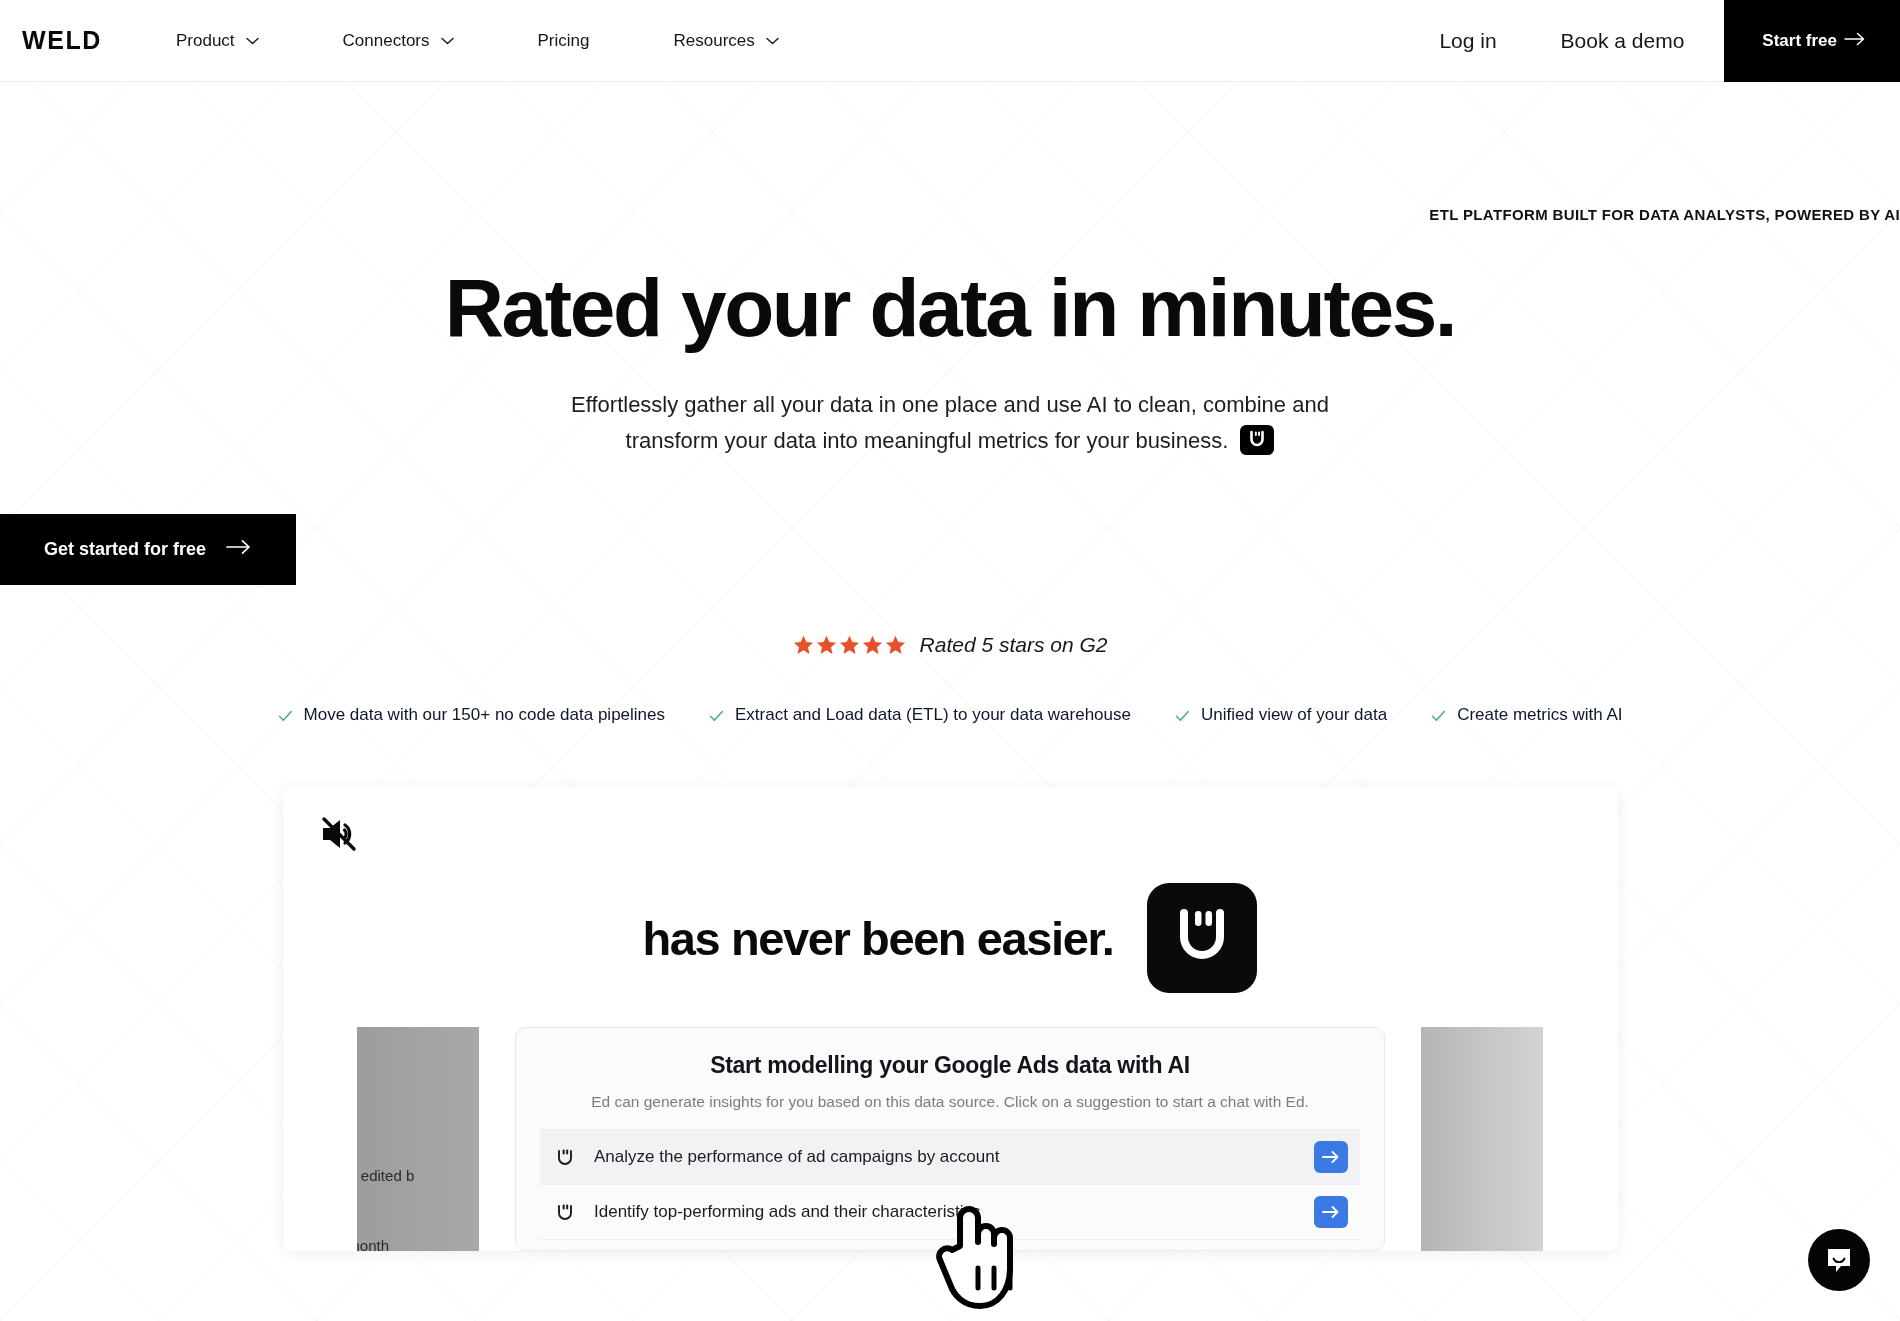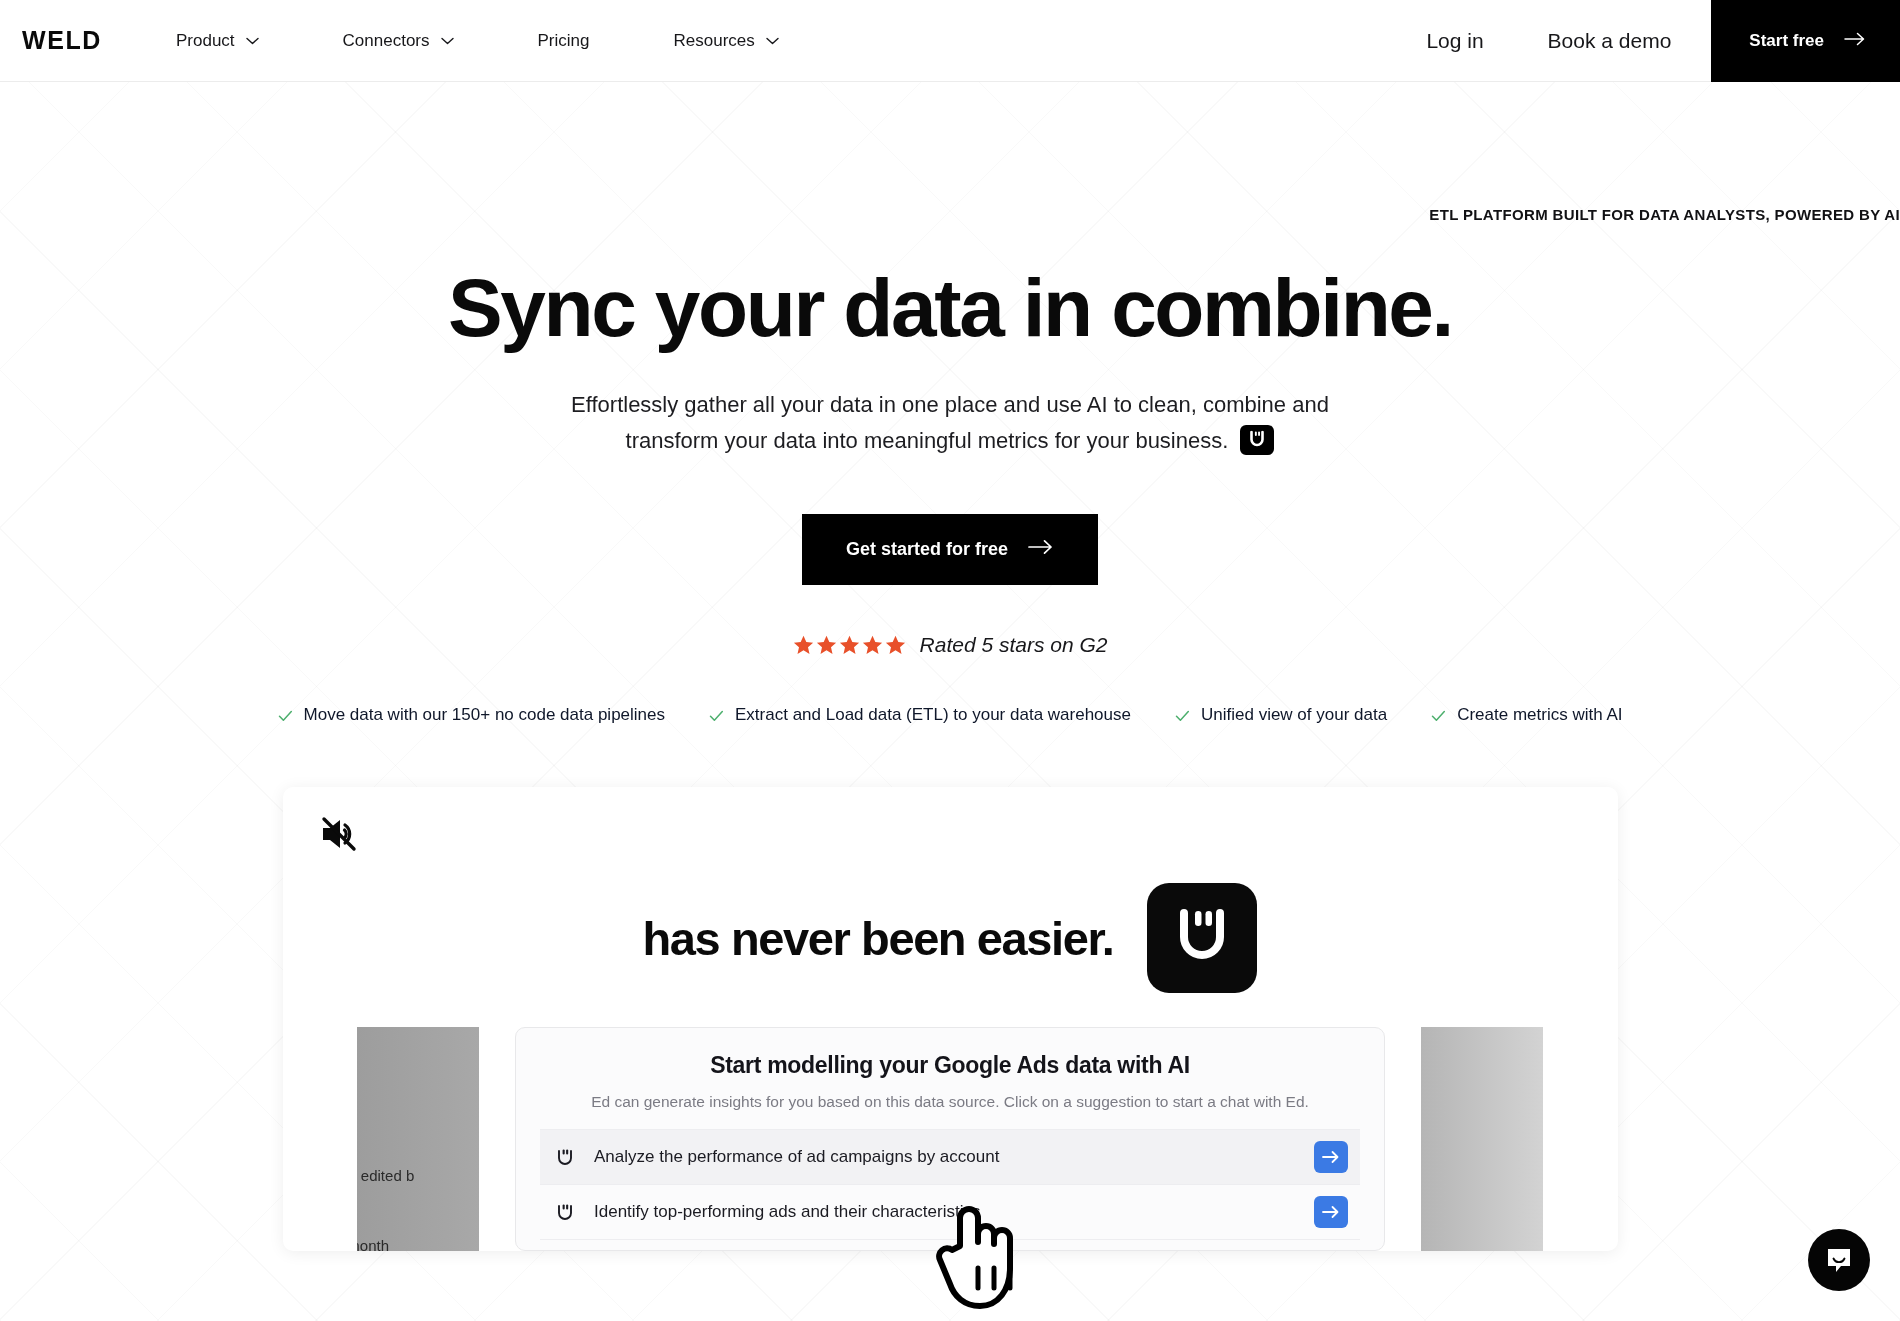--- a/index.html
+++ b/index.html
@@ -91,21 +91,21 @@
     padding: 14px 0;
   }
   .nav-link.login { margin-right: 64px; }
   .nav-link.demo  { margin-right: 40px; }
 
   .cta-dark {
     background: #000000;
     color: #ffffff;
     display: flex;
     align-items: center;
-    gap: 20px;
+    gap: 7px;
     padding: 0 34px 0 38px;
     font-size: 17px;
     font-weight: 600;
     cursor: pointer;
     white-space: nowrap;
   }
   .arrow-ico { display: block; }
 
   
   .hero {
@@ -146,21 +146,21 @@
     vertical-align: -7px;
     width: 34px;
     height: 30px;
     background: #000;
     border-radius: 6px;
     margin-left: 6px;
     position: relative;
   }
   .inline-logo svg { position: absolute; left: 50%; top: 50%; transform: translate(-50%,-50%); }
 
-  .hero-cta-wrap { margin-top: 56px; display: flex; justify-content: center; }
+  .hero-cta-wrap { margin-top: 56px; display: flex; }
 
   .hero-cta {
     background: #000000;
     color: #ffffff;
     display: inline-flex;
     align-items: center;
     gap: 20px;
     padding: 25px 44px;
     font-size: 18px;
     font-weight: 600;
@@ -421,21 +421,21 @@
           </svg>
       </span>
     </div>
   </div>
 </div>
 
 <div class="hero">
 
   <div class="eyebrow">ETL PLATFORM BUILT FOR DATA ANALYSTS, POWERED BY AI</div>
 
-  <h1 class="headline">Sync your data in combine.</h1>
+  <h1 class="headline">Rated your data in minutes.</h1>
 
   <div class="subhead">
     <span>Effortlessly gather all your data in one place and use AI to clean, combine and</span><br>
     <span>transform your data into meaningful metrics for your business.</span>
     <span class="inline-logo">
       <svg width="17" height="19" viewBox="0 0 17 19">
         <path d="M3 1.5 v7.5 a5.5 5.5 0 0 0 11 0 V1.5" fill="none" stroke="#ffffff" stroke-width="2.6" stroke-linecap="round"></path>
         <rect x="6.4" y="1" width="1.9" height="4.4" rx="0.9" fill="#ffffff"></rect>
         <rect x="9.6" y="1" width="1.9" height="4.4" rx="0.9" fill="#ffffff"></rect>
       </svg>

